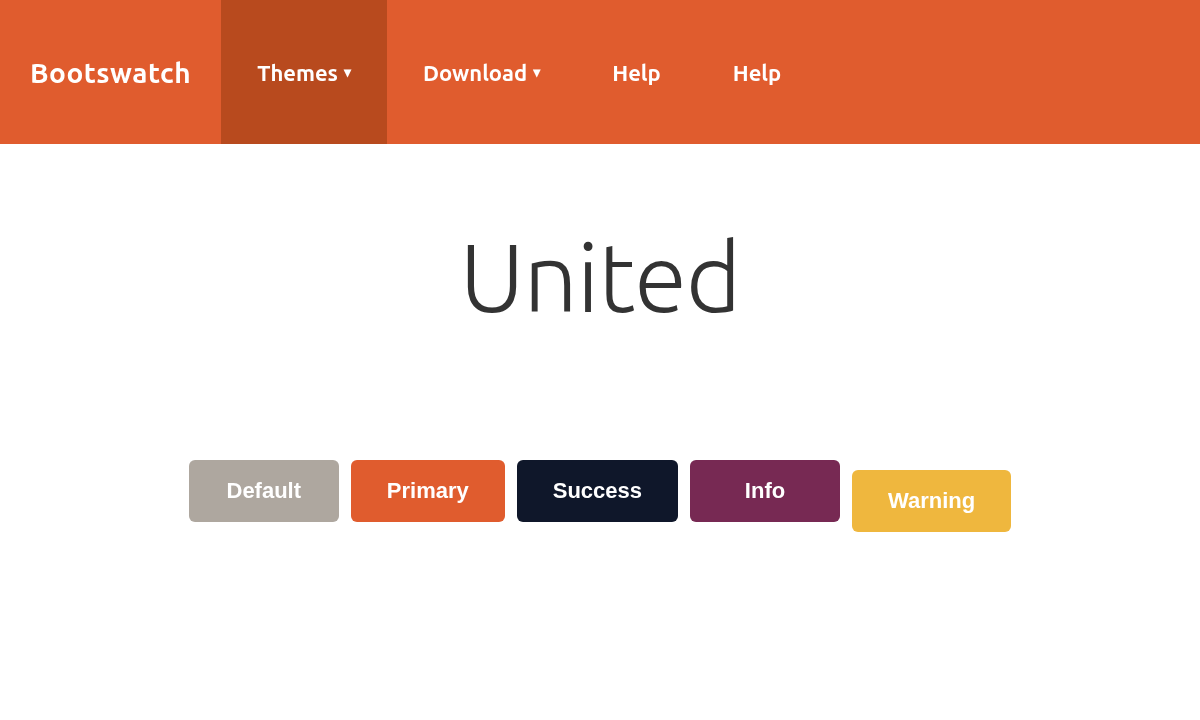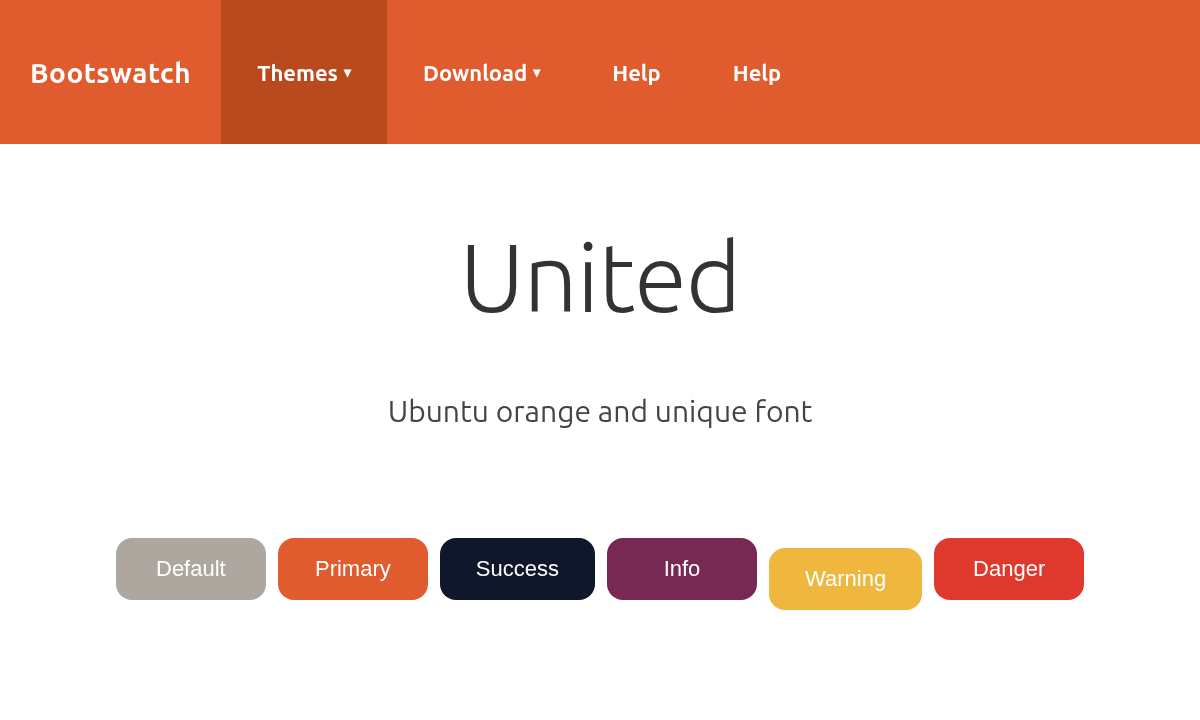--- a/index.html
+++ b/index.html
@@ -96,23 +96,23 @@
       align-items: center;
       justify-content: center;
       gap: 12px;
       padding: 40px 20px 60px;
       flex-wrap: wrap;
     }
 
     .btn {
       padding: 18px 36px;
       border: none;
-      border-radius: 16px;
+      border-radius: 6px;
       font-size: 22px;
-      font-weight: 400;
+      font-weight: 700;
       cursor: pointer;
       color: #fff;
       min-width: 150px;
       text-align: center;
     }
 
     .btn-default {
       background-color: #aea79f;
       color: #fff;
     }
@@ -156,23 +156,21 @@
       <span>Help</span>
     </li>
     <li class="nav-item">
       <span>Help</span>
     </li>
   </ul>
 </nav>
 
 <section class="hero">
   <h1 class="hero-title">United</h1>
-  <p class="hero-subtitle">Ubuntu orange and unique font</p>
 </section>
 
 <div class="buttons-row">
   <button class="btn btn-default">Default</button>
   <button class="btn btn-primary">Primary</button>
   <button class="btn btn-success">Success</button>
   <button class="btn btn-info">Info</button>
   <button class="btn btn-warning">Warning</button>
-  <button class="btn btn-danger">Danger</button>
 </div>
 
 </body></html>

